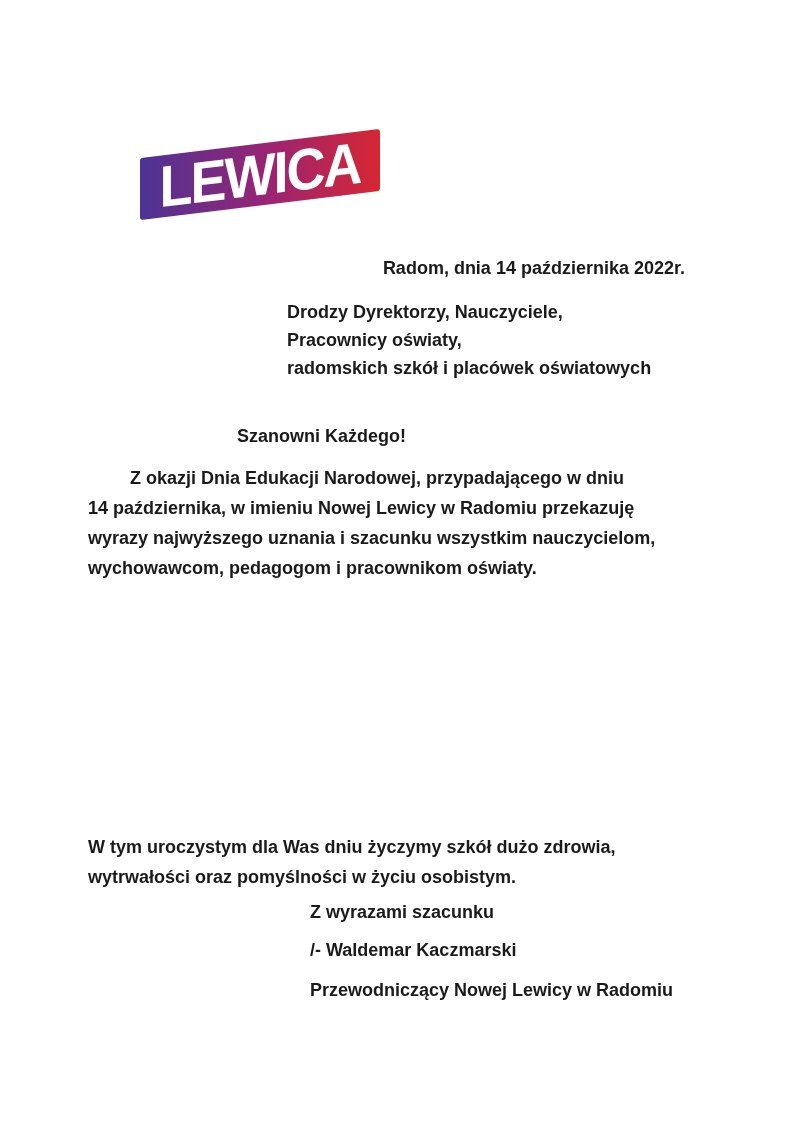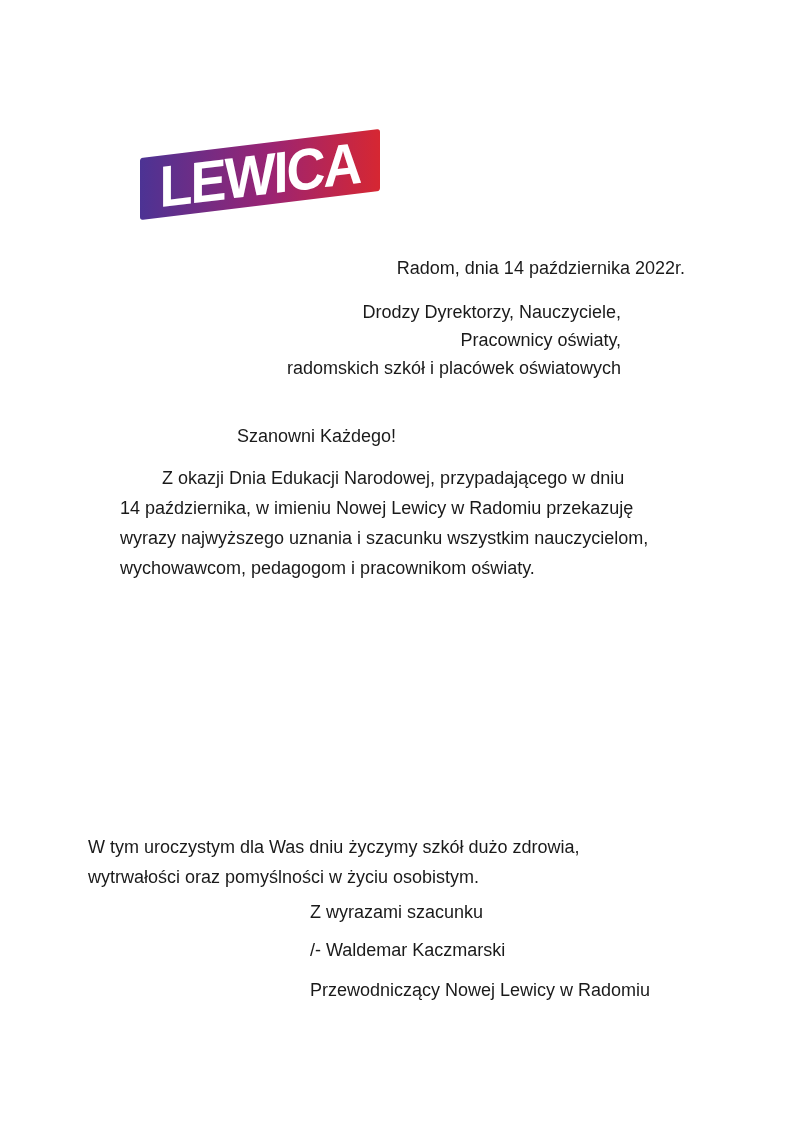--- a/index.html
+++ b/index.html
@@ -40,45 +40,45 @@
     transform: scaleY(1.08);
     white-space: nowrap;
   }
 
   
   .tblock {
     position: absolute;
     font-size: 18px;
     line-height: 30px;
     white-space: pre-line;
+    font-weight: bold;
   }
   .date-line {
     left: 88px;
     top: 255px;
     width: 612px;
     text-align: right;
     padding-right: 15px;
     line-height: 26px;
   }
   .addressee {
     left: 287px;
     top: 298px;
-    font-weight: 400;
+    font-weight: 700;
     line-height: 28px;
-    text-align: right;
   }
   .salutation {
     left: 237px;
     top: 421px;
   }
   .para {
     left: 88px;
     width: 620px;
   }
-  .p1 { top: 463px; text-indent: 42px; margin-left: 32px; }
+  .p1 { top: 463px; text-indent: 42px; }
   .p2 { top: 583px; }
   .p3 { top: 710px; }
   .p4 { top: 832px; }
 
   .sig {
     left: 310px;
     width: 380px;
     text-align: left;
   }
   .closing   { top: 897px; }

